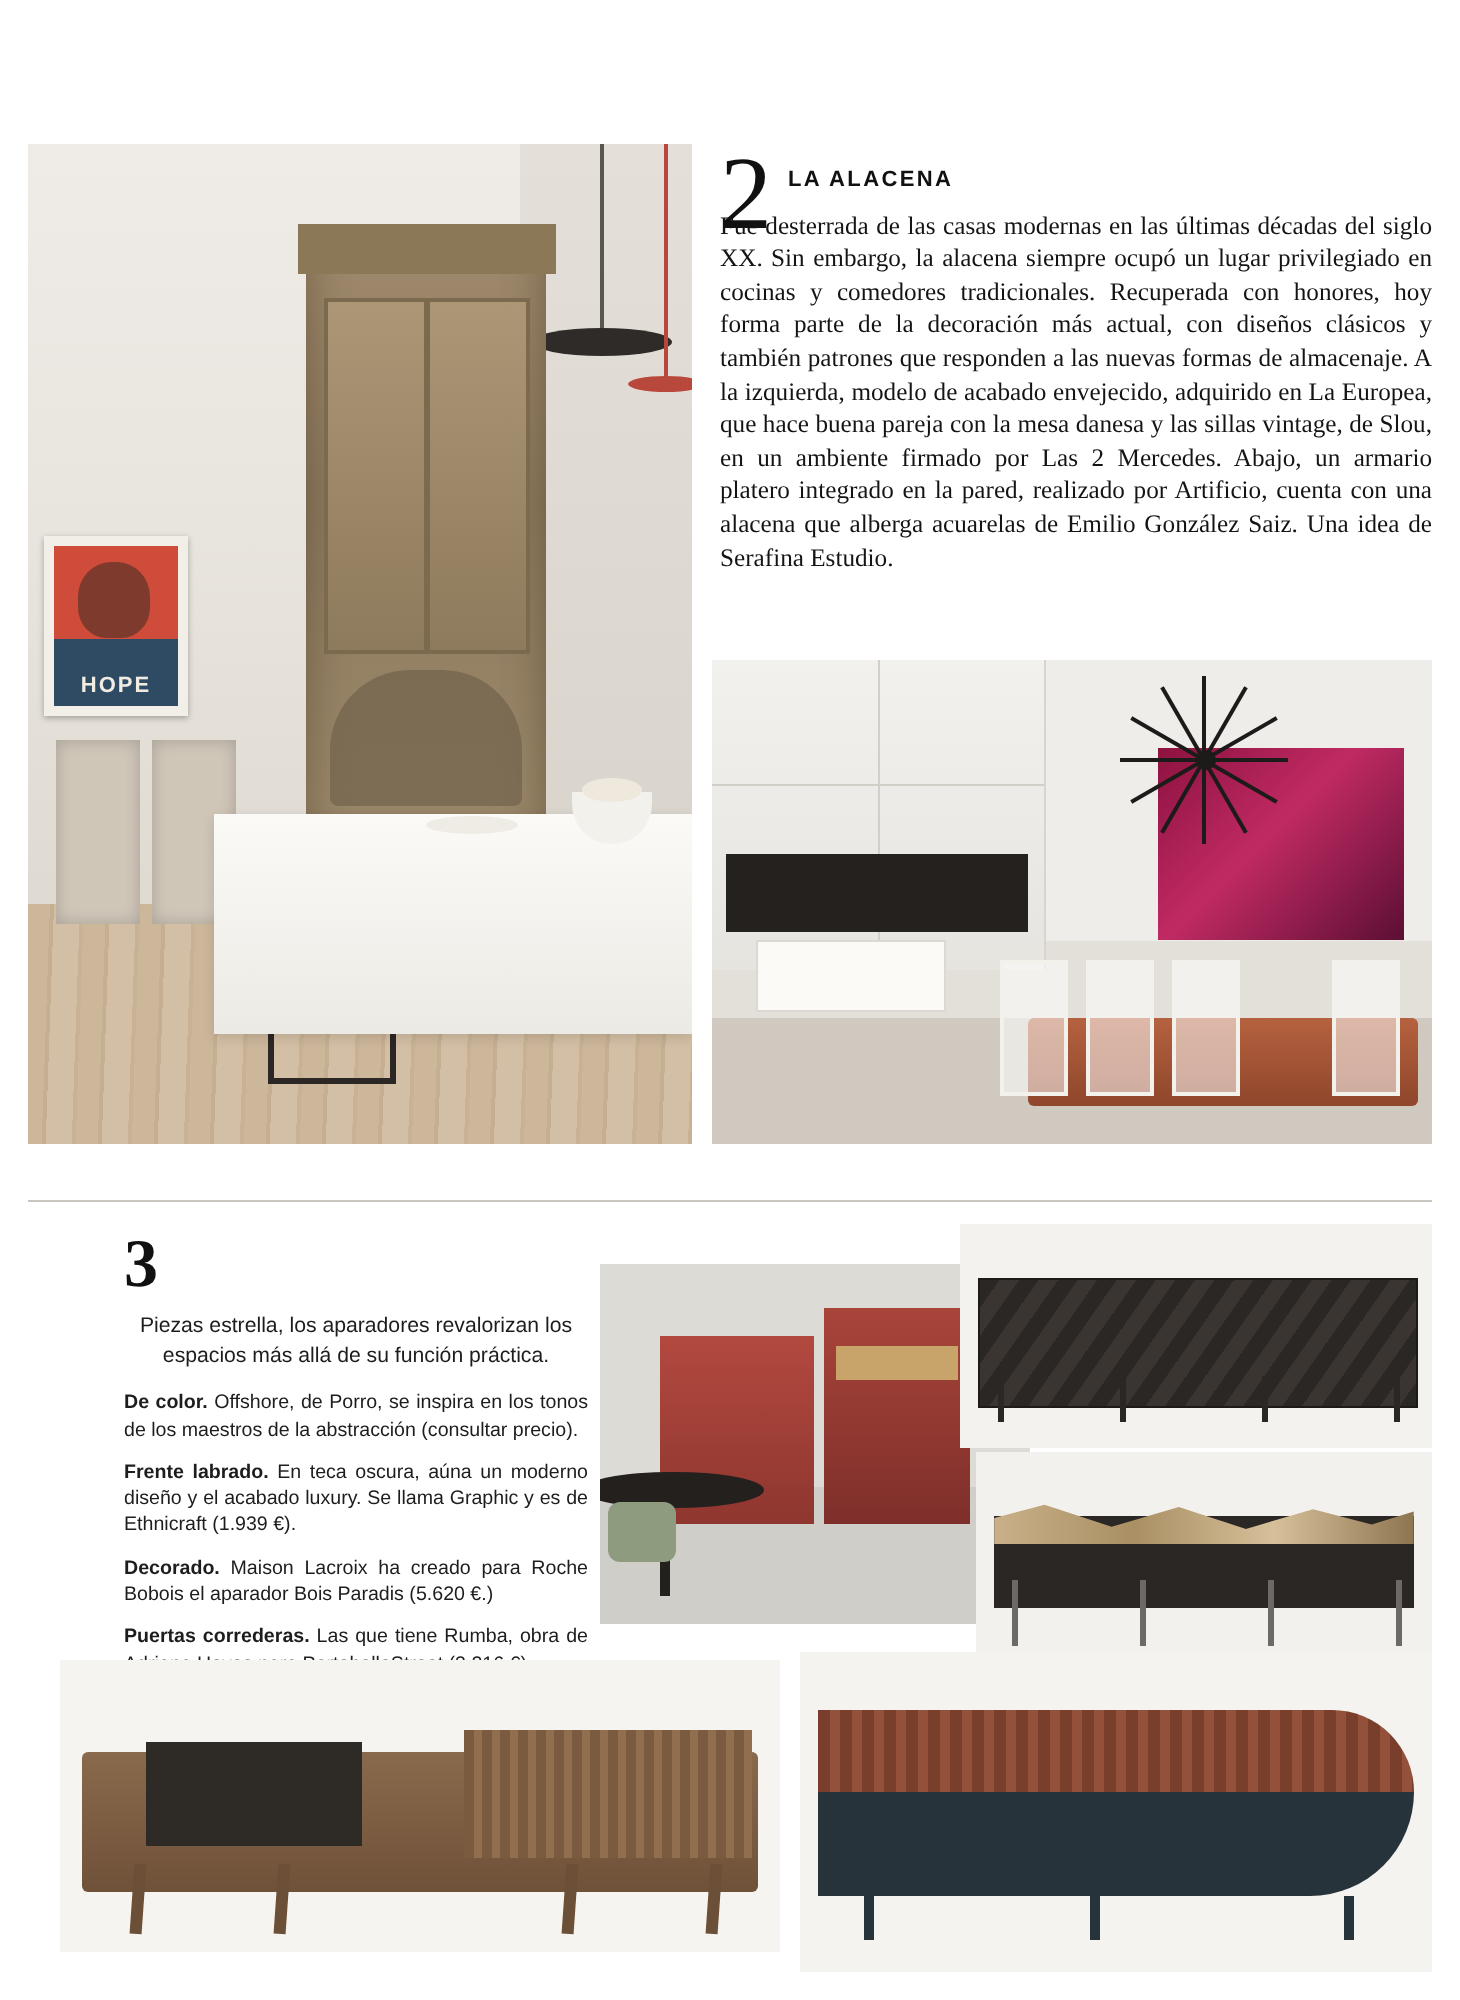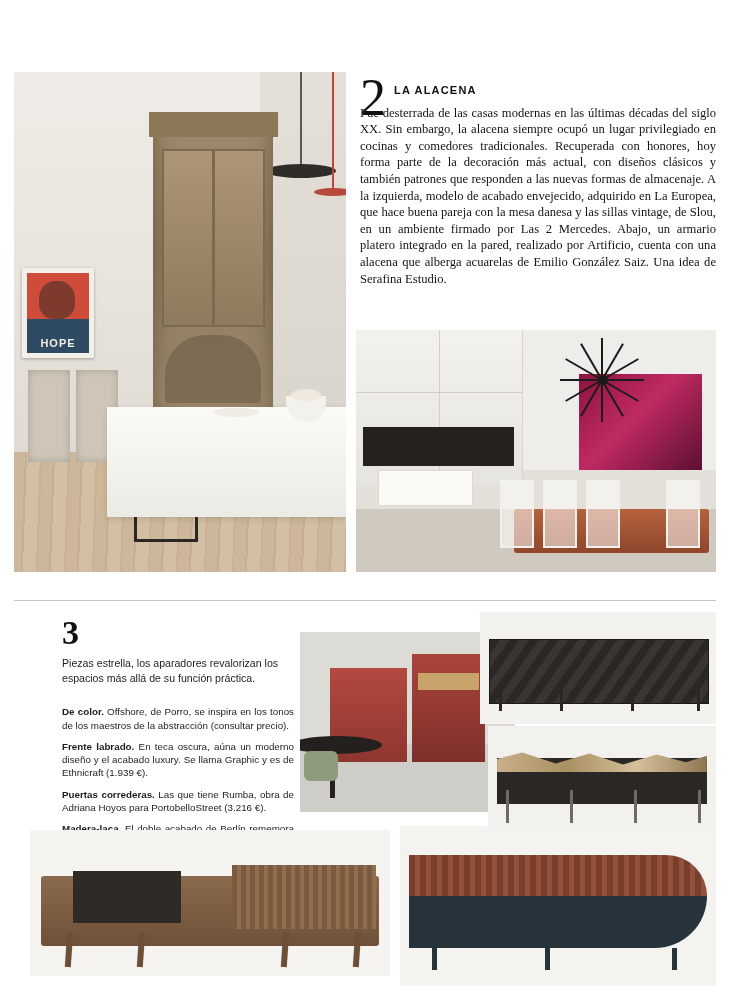--- a/index.html
+++ b/index.html
@@ -78,22 +78,22 @@
   .chand-hub{position:absolute;left:40px;top:30px;width:10px;height:10px;border-radius:50%;background:#1d1b1a;}
 
   
   .divider{position:absolute;left:14px;top:600px;width:702px;height:1px;background:#c9c6c0;}
 
   
   .sec3{position:absolute;left:62px;top:616px;width:232px;}
   .sec3-head{display:flex;align-items:baseline;gap:8px;}
   .sec3-num{font-size:34px;font-weight:700;line-height:1;color:#111;font-family:"Liberation Serif",serif;}
   .sec3-title{font-family:"Liberation Sans",sans-serif;font-size:17px;letter-spacing:1.6px;color:#222;}
-  .sec3-lead{font-family:"Liberation Sans",sans-serif;font-size:10.6px;line-height:1.38;margin-top:6px;color:#1d1d1d;}
-  .sec3-list{margin-top:20px;}
+  .sec3-lead{font-family:"Liberation Sans",sans-serif;font-size:10.6px;line-height:1.38;margin-top:6px;color:#1d1d1d;text-align:center;}
+  .sec3-list{margin-top:10px;}
   .sec3-item{font-family:"Liberation Sans",sans-serif;font-size:9.8px;line-height:1.36;margin-bottom:8px;color:#1d1d1d;text-align:justify;}
   .sec3-item b{font-weight:700;}
 
   
   .ph-red{position:absolute;left:300px;top:632px;width:215px;height:180px;overflow:hidden;background:#d9d5cd;}
   .ph-red .bg{position:absolute;inset:0;background:linear-gradient(180deg,#dcdbd6 0 62%,#cfcec8 62% 100%);}
   .ph-red .unitA{position:absolute;left:14%;top:20%;width:36%;height:52%;background:linear-gradient(180deg,#b2493f,#8e362f);}
   .ph-red .unitB{position:absolute;left:52%;top:12%;width:34%;height:60%;background:linear-gradient(180deg,#a8443a,#7e2f2a);}
   .ph-red .unitB:after{content:"";position:absolute;left:8%;top:18%;width:84%;height:16%;background:#c9a46a;}
   .ph-red .tbl{position:absolute;left:-4%;top:58%;width:42%;height:10%;background:#23201e;border-radius:50%;}
@@ -208,20 +208,23 @@
     </div>
     <div class="sec3-lead">Piezas estrella, los aparadores revalorizan los espacios más allá de su función práctica.</div>
     <div class="sec3-list">
       <div class="sec3-item">
         <b>De color.</b><span> Offshore, de Porro, se inspira en los tonos de los maestros de la abstracción (consultar precio).</span>
       </div>
       <div class="sec3-item">
         <b>Frente labrado.</b><span> En teca oscura, aúna un moderno diseño y el acabado luxury. Se llama Graphic y es de Ethnicraft (1.939 €).</span>
       </div>
       <div class="sec3-item">
+        <b>Decorado.</b><span> Maison Lacroix ha creado para Roche Bobois el aparador Bois Paradis (5.620 €.)</span>
+      </div>
+      <div class="sec3-item">
         <b>Puertas correderas.</b><span> Las que tiene Rumba, obra de Adriana Hoyos para PortobelloStreet (3.216 €).</span>
       </div>
       <div class="sec3-item">
         <b>Madera-laca.</b><span> El doble acabado de Berlín rememora los muebles de los años 50 (8.152 €). De Dooq.</span>
       </div>
     </div>
   </div>
 
   <div class="ph-red">
     <div class="bg"></div>

